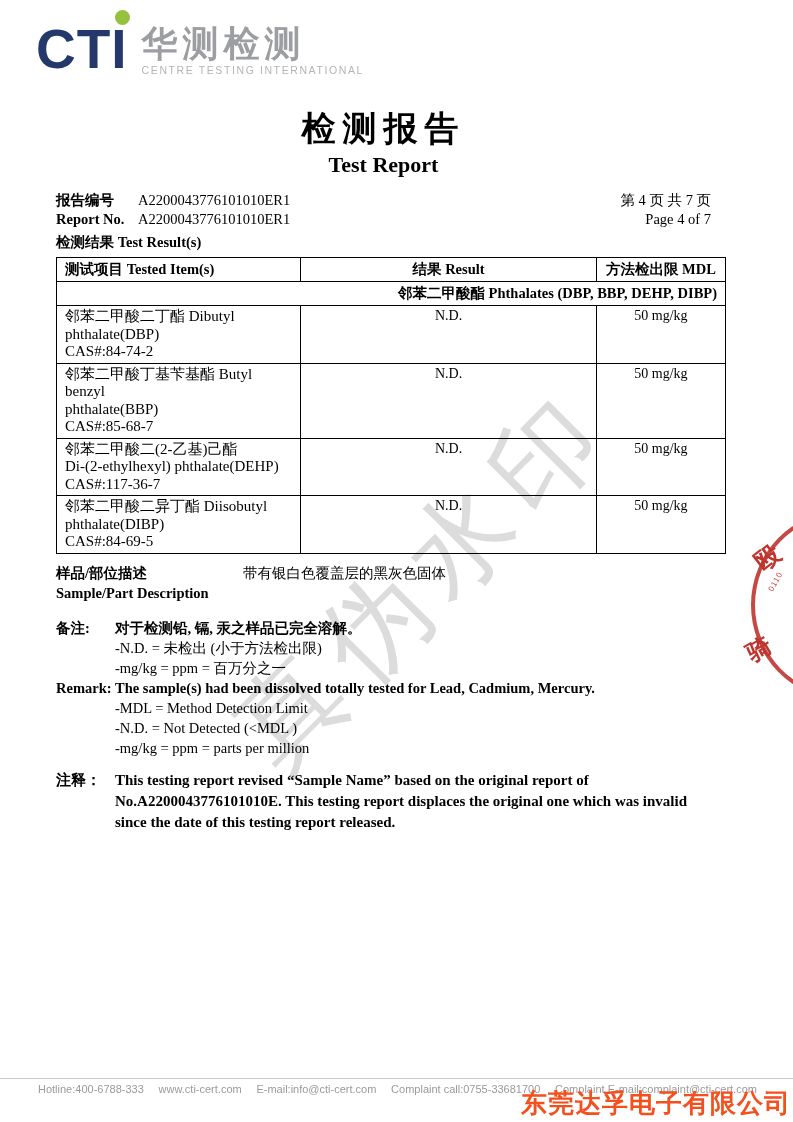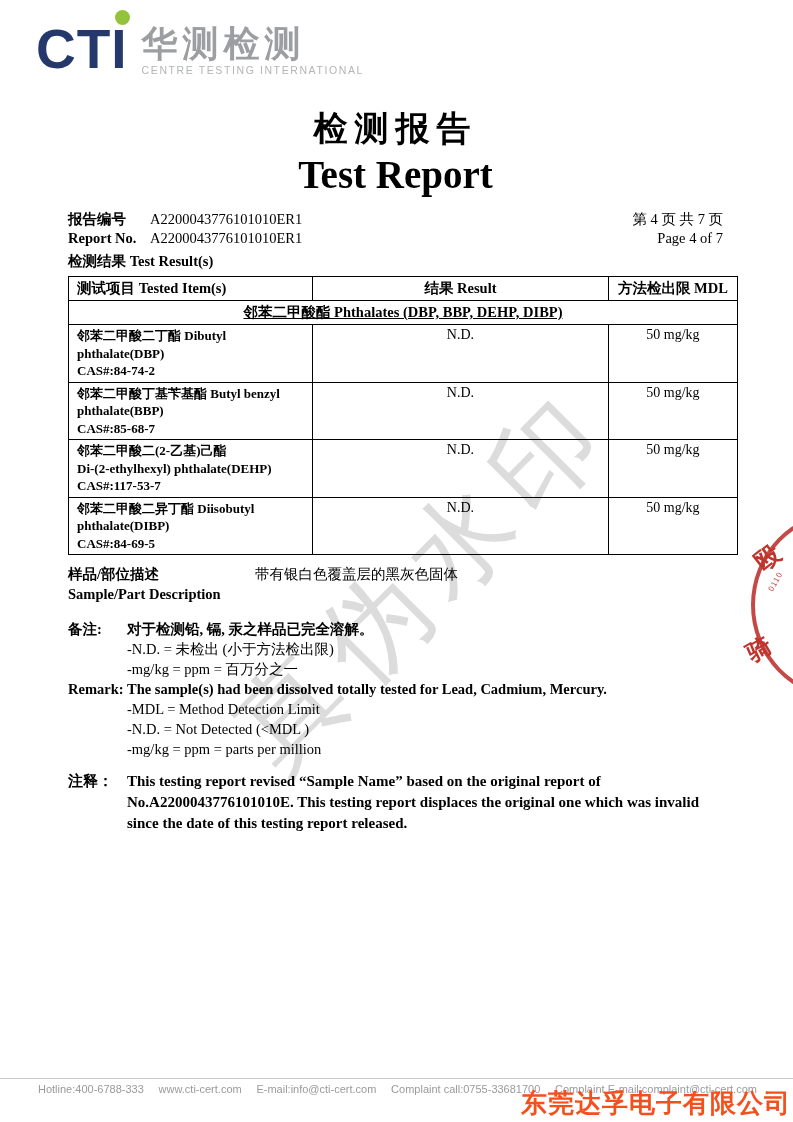--- a/index.html
+++ b/index.html
@@ -37,37 +37,37 @@
   .logo-zh {
     font-family: "Liberation Sans", sans-serif;
     font-size: 36px; line-height: 1.05; color: #9c9ea1;
     letter-spacing: 5px; font-weight: bold;
   }
   .logo-sub {
     font-family: "Liberation Sans", sans-serif;
     font-size: 10.5px; color: #b2b4b6; letter-spacing: 1.6px; margin-top: 1px;
   }
   
-  .content { position: absolute; left: 68px; top: 106px; width: 655px; z-index: 1; }
+  .content { position: absolute; left: 56px; top: 106px; width: 655px; z-index: 1; }
   .title-zh { text-align: center; font-size: 34px; font-weight: bold; letter-spacing: 7px; }
-  .title-en { text-align: center; font-size: 39px; font-weight: bold; margin-top: 0px; }
+  .title-en { text-align: center; font-size: 22px; font-weight: bold; margin-top: 0px; }
   .info { margin-top: 13px; font-size: 14.5px; }
   .info-line { display: flex; line-height: 19px; }
   .info-label { font-weight: bold; width: 82px; flex: none; }
   .info-right { margin-left: auto; }
   .results-heading { font-weight: bold; margin-top: 3px; line-height: 20px; }
   
   table.results { border-collapse: collapse; width: 670px; margin-top: 5px; font-size: 14px; }
   table.results th, table.results td { border: 1px solid #000; padding: 2px 8px; }
   table.results { border: 1.5px solid #000; }
   th.c1 { width: 232px; text-align: left; font-size: 14.5px; }
   th.c2 { width: 288px; text-align: center; font-size: 14.5px; }
   th.c3 { width: 115px; text-align: center; font-size: 14.5px; }
-  .group-row td { font-weight: bold; text-align: center; font-size: 14.5px; padding: 2px 6px; text-decoration: underline; }
-  td.item { height: 50px; vertical-align: top; font-size: 13px; line-height: 17.5px; padding-top: 4px; font-weight: bold; }
+  .group-row td { font-weight: bold; text-align: right; font-size: 14.5px; padding: 2px 6px; }
+  td.item { height: 50px; vertical-align: top; font-size: 15px; line-height: 17.5px; padding-top: 4px; }
   td.result, td.mdl { vertical-align: top; text-align: center; padding-top: 5px; }
   
   .sample { display: flex; margin-top: 9px; font-size: 14.5px; line-height: 20px; }
   .sample-labels { width: 187px; flex: none; font-weight: bold; }
   
   .kvblock { display: grid; grid-template-columns: 59px 1fr; font-size: 14.5px; line-height: 20px; }
   .remark-block { margin-top: 15px; }
   .note-block  { margin-top: 12px; font-size: 15px; }
   .kvlabel { font-weight: bold; }
   .bold { font-weight: bold; }
@@ -159,21 +159,21 @@
           <div>phthalate(BBP)</div>
           <div>CAS#:85-68-7</div>
         </td>
         <td class="result">N.D.</td>
         <td class="mdl">50 mg/kg</td>
       </tr>
       <tr>
         <td class="item">
           <div>邻苯二甲酸二(2-乙基)己酯</div>
           <div>Di-(2-ethylhexyl) phthalate(DEHP)</div>
-          <div>CAS#:117-53-7</div>
+          <div>CAS#:117-36-7</div>
         </td>
         <td class="result">N.D.</td>
         <td class="mdl">50 mg/kg</td>
       </tr>
       <tr>
         <td class="item">
           <div>邻苯二甲酸二异丁酯  Diisobutyl</div>
           <div>phthalate(DIBP)</div>
           <div>CAS#:84-69-5</div>
         </td>

